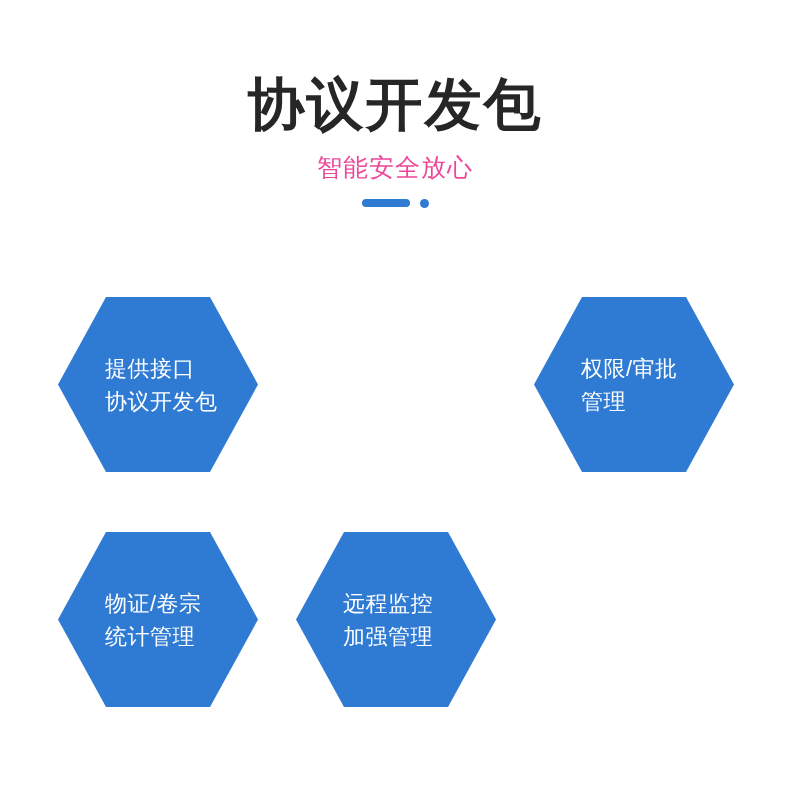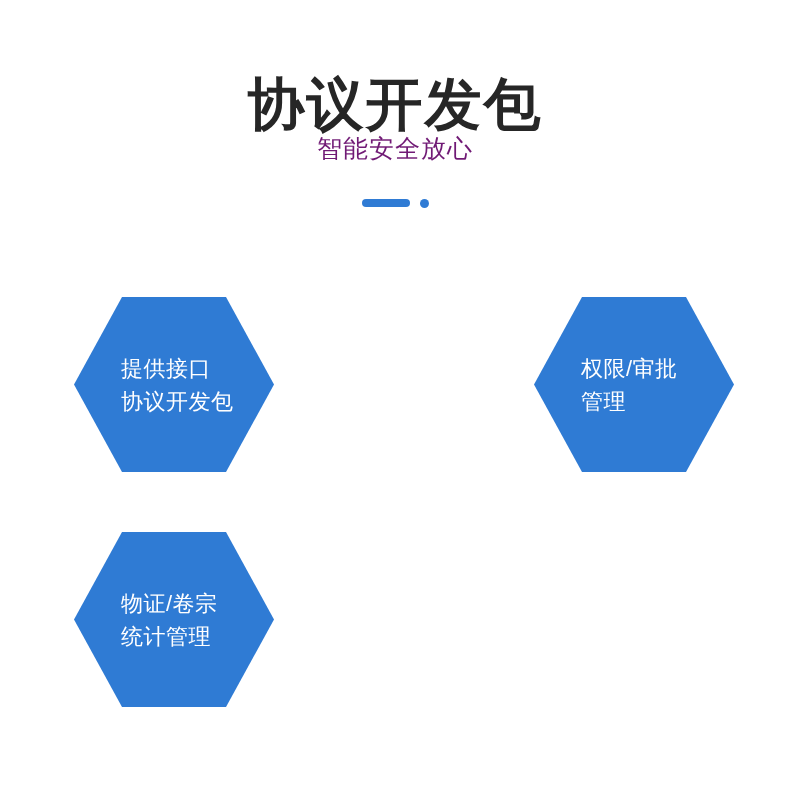--- a/index.html
+++ b/index.html
@@ -46,27 +46,27 @@
     color: #262626;
     letter-spacing: 2px;
     white-space: nowrap;
   }
 
   .page-subtitle {
     margin: 0;
     padding: 0;
     position: absolute;
     left: 0;
-    top: 131px;
+    top: 150px;
     width: 790px;
     text-align: center;
     font-size: 25px;
     line-height: 34px;
     font-weight: 400;
-    color: #701a75;
+    color: #ec4899;
     letter-spacing: 1px;
     white-space: nowrap;
   }
 
   .divider {
     position: absolute;
     left: 0;
     top: 196px;
     width: 790px;
     height: 14px;
@@ -104,21 +104,21 @@
     background: #2F7BD4;
     -webkit-clip-path: polygon(24% 0%, 76% 0%, 100% 50%, 76% 100%, 24% 100%, 0% 50%);
     clip-path: polygon(24% 0%, 76% 0%, 100% 50%, 76% 100%, 24% 100%, 0% 50%);
     display: flex;
     align-items: center;
     justify-content: flex-start;
     box-sizing: border-box;
   }
 
   
-  .col-1 { left: 16px; }
+  .col-1 { left: 0px; }
   .col-2 { left: 238px; }
   .col-3 { left: 476px; }
   
   .row-1 { top: 0px; }
   .row-2 { top: 235px; }
 
   .hex-label {
     color: #ffffff;
     font-size: 22px;
     line-height: 33px;
@@ -159,17 +159,21 @@
     <div class="hex col-3 row-1">
       <span class="hex-label">权限/审批
 管理</span>
     </div>
 
     <div class="hex col-1 row-2">
       <span class="hex-label">物证/卷宗
 统计管理</span>
     </div>
 
+    <div class="hex col-2 row-2">
+      <span class="hex-label">远程监控
+加强管理</span>
+    </div>
 
 
   </div>
 
 </div>
 
 </body></html>

